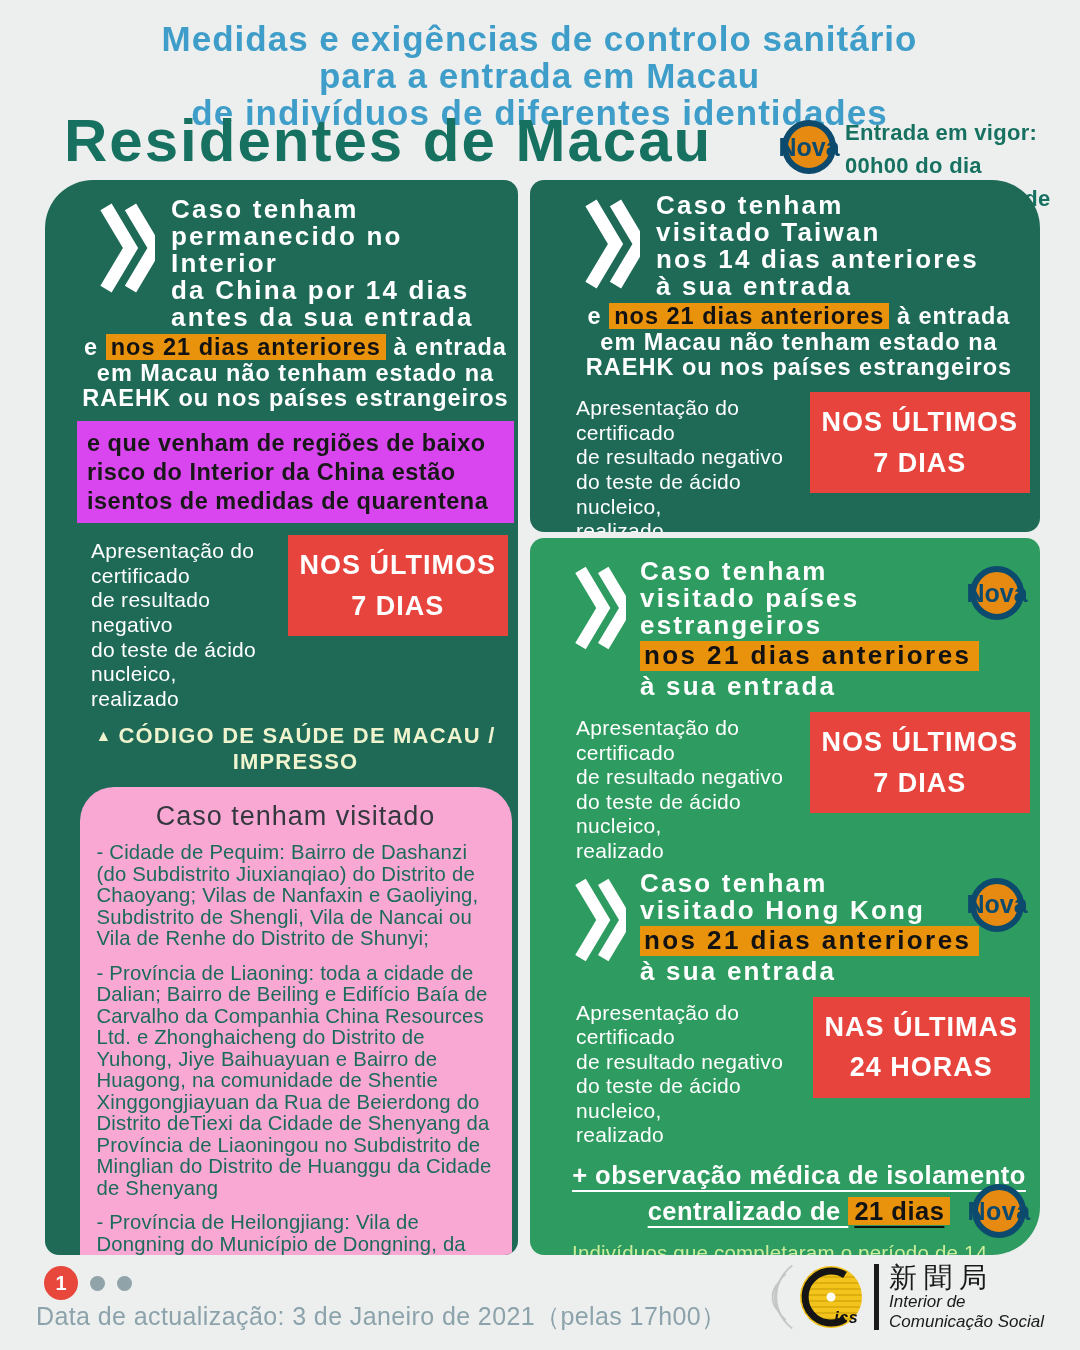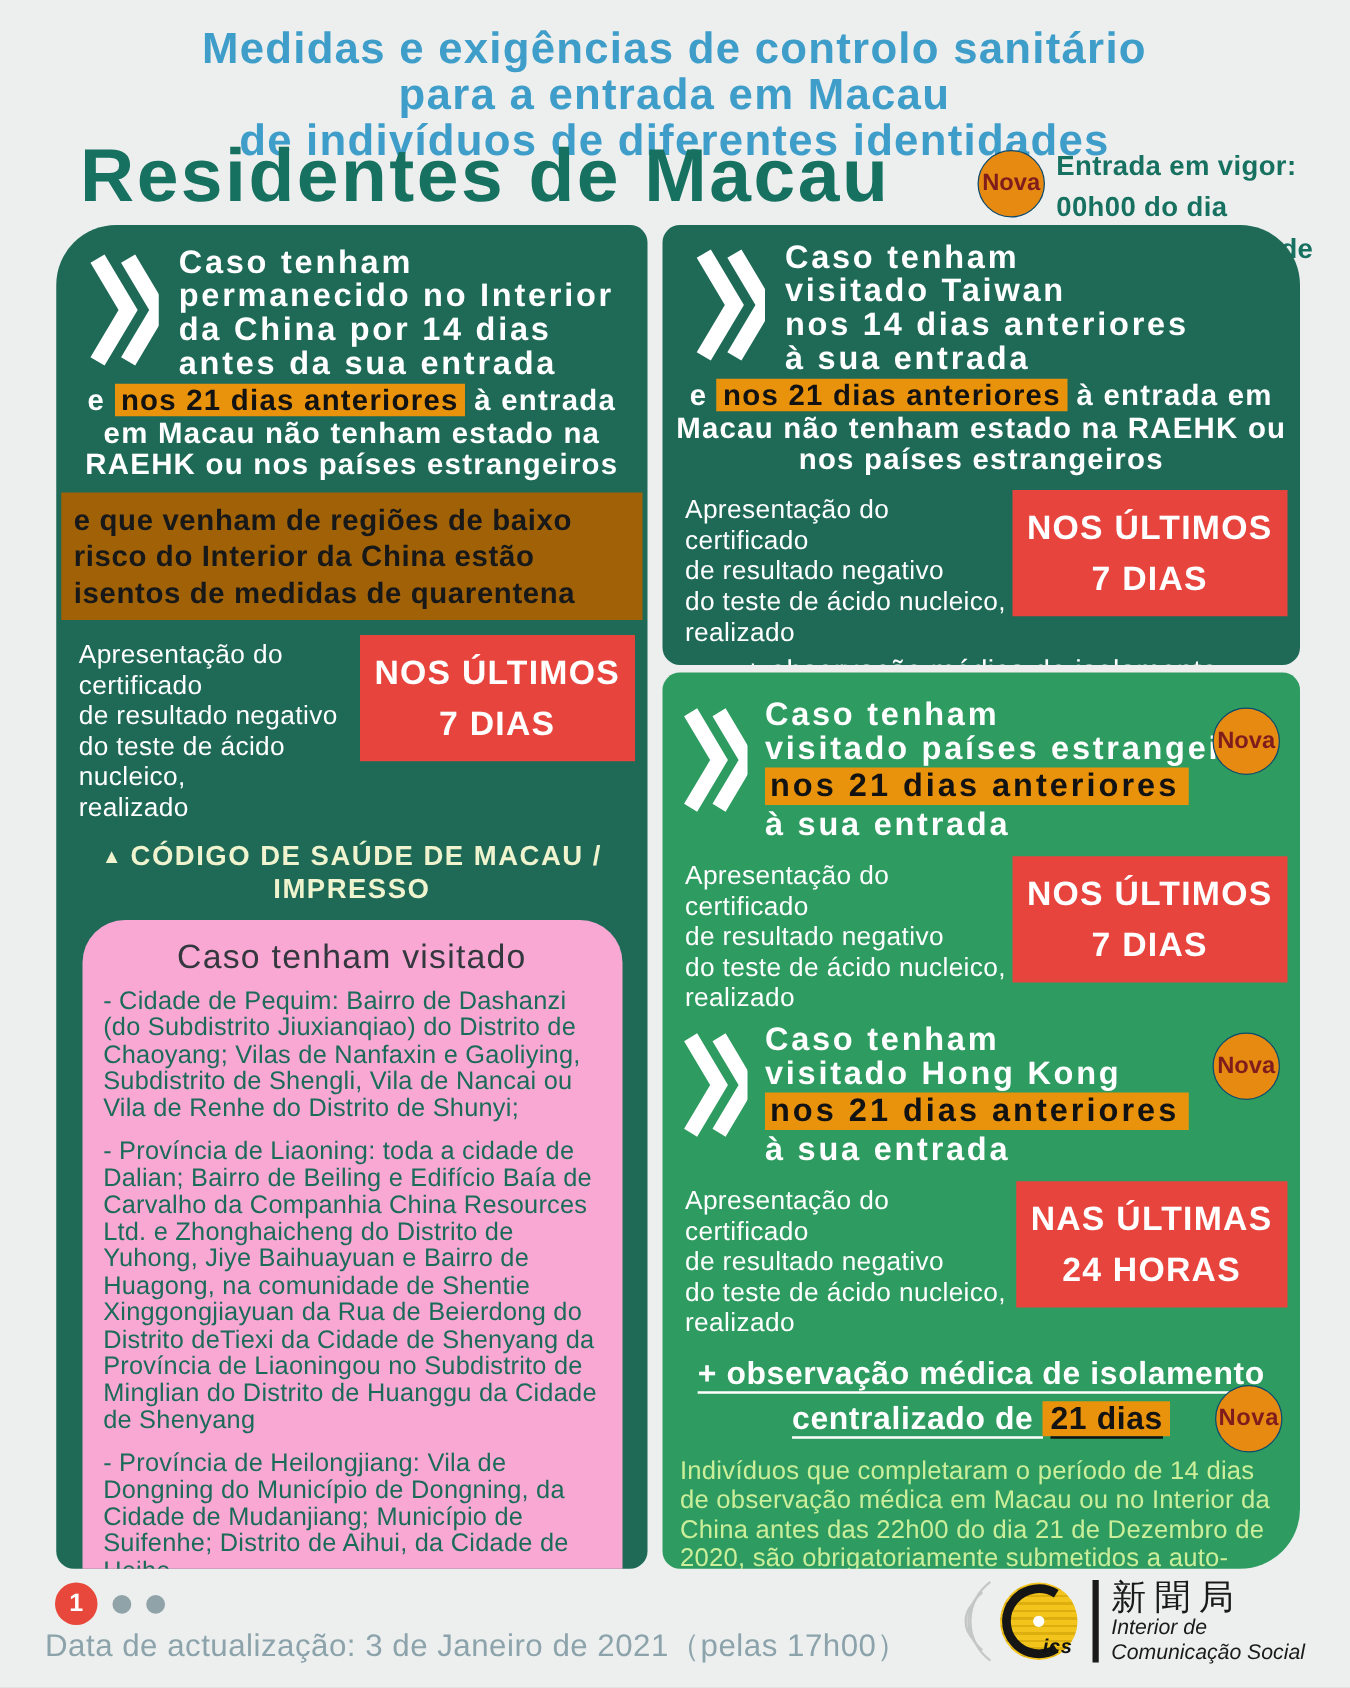--- a/index.html
+++ b/index.html
@@ -4,47 +4,47 @@
 <style>
   html,body{margin:0;padding:0;background:#d8dad9;}
   #canvas{position:relative;width:1080px;height:1350px;background:#EDEFEE;overflow:hidden;
           font-family:"Liberation Sans",sans-serif;margin:0 auto;}
 
   
   .header-title{position:absolute;top:20px;left:0;width:1079px;text-align:center;
                 color:#3F9EC9;font-weight:bold;font-size:35px;line-height:1.06;letter-spacing:1px;}
   .audience{position:absolute;top:106px;left:64px;font-size:60px;font-weight:bold;
             color:#177161;letter-spacing:2px;white-space:nowrap;}
-  .nova{width:54px;height:54px;border-radius:50%;background:#E68A12;border:1px solid #0c4a6e;
-        display:flex;align-items:center;justify-content:center;color:#7f1d1d;
-        font-weight:bold;font-size:19px;box-sizing:border-box;}
+  .nova{width:54px;height:54px;border-radius:50%;background:#E68A12;border:6px solid #0c4a6e;
+        display:flex;align-items:center;justify-content:center;color:#0c4a6e;
+        font-weight:bold;font-size:25px;box-sizing:border-box;}
   .nova-header{position:absolute;left:782px;top:120px;}
   .effective{position:absolute;left:845px;top:116px;color:#177161;font-weight:bold;
              font-size:22px;line-height:1.5;letter-spacing:0.3px;}
 
   
-  .panel{position:absolute;box-sizing:border-box;overflow:hidden;}
+  .panel{position:absolute;box-sizing:border-box;overflow:hidden;padding-left:28px;}
   .panel-left{left:45px;top:180px;width:473px;height:1075px;background:#1E6A57;
               border-radius:48px 14px 14px 14px;padding-top:16px;}
   .panel-tw{left:530px;top:180px;width:510px;height:352px;background:#1E6A57;
             border-radius:14px 48px 14px 14px;padding-top:12px;}
   .panel-green{left:530px;top:538px;width:510px;height:717px;background:#2E9C60;
                border-radius:14px 14px 48px 14px;padding-top:14px;}
 
   .ph{display:flex;align-items:flex-start;padding:0 8px 0 26px;position:relative;}
   .chev{width:56px;height:96px;flex-shrink:0;margin:4px 16px 0 0;}
   .ph-heading{color:#fff;font-weight:bold;font-size:26px;line-height:1.04;letter-spacing:2.2px;}
   .ph-heading .hl-line{display:inline-block;background:#E9930C;color:#121212;
                        padding:1px 8px 2px 4px;margin:2px 0;letter-spacing:2.4px;}
 
   .cond{margin-top:4px;text-align:center;color:#fff;font-weight:bold;font-size:23.5px;
         line-height:1.08;letter-spacing:1px;padding:0 8px;}
   .cond .hl{background:#E9930C;color:#121212;padding:0 5px;}
 
-  .exempt{margin:10px 4px 0 4px;background:#a16207;color:#181818;font-weight:bold;
+  .exempt{margin:10px 4px 0 4px;background:#d946ef;color:#181818;font-weight:bold;
           font-size:23.5px;line-height:1.22;letter-spacing:0.5px;padding:8px 10px;}
 
   .cert-row{display:flex;align-items:flex-start;margin:12px 10px 0 18px;}
   .cert{color:#fff;font-size:21px;line-height:1.17;letter-spacing:0.3px;flex:1;padding-top:4px;}
   .redbox{background:#E8443E;color:#fff;font-weight:bold;font-size:27px;text-align:center;
           padding:10px 12px;line-height:1.5;min-width:182px;letter-spacing:1px;flex-shrink:0;}
 
   .code-note{margin-top:12px;text-align:center;color:#F0F4CE;font-weight:bold;
              font-size:22px;letter-spacing:1.2px;}
   .code-note .tri{font-size:16px;vertical-align:2px;margin-right:6px;}

